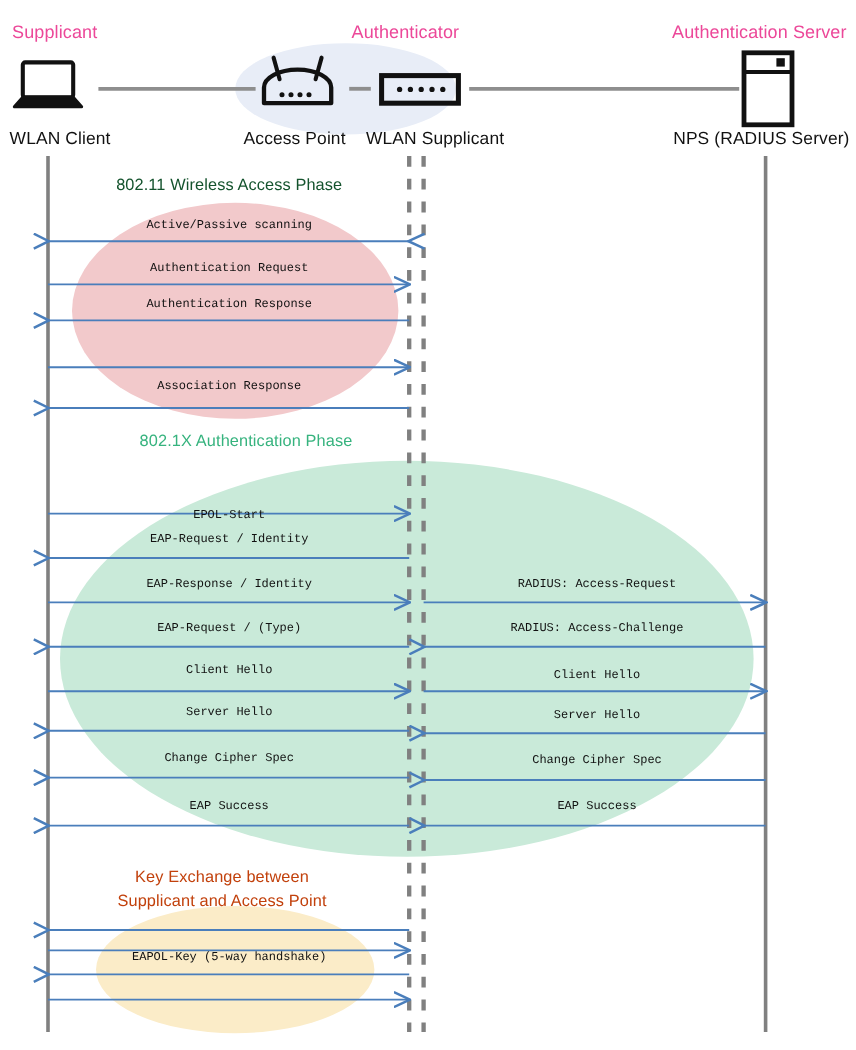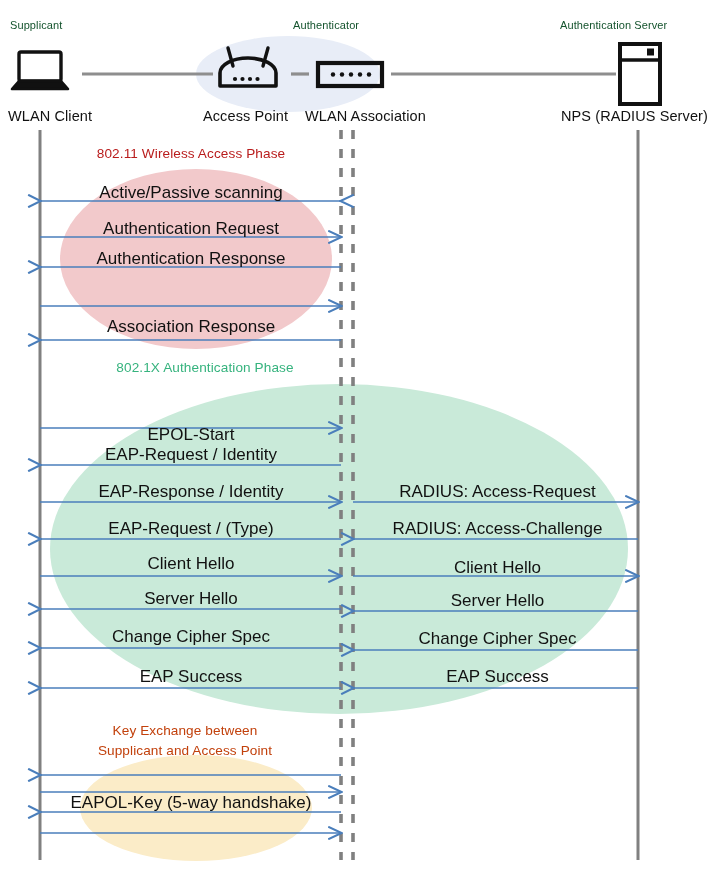--- a/index.html
+++ b/index.html
@@ -5,36 +5,36 @@
   html,body{margin:0;padding:0;background:#ffffff;}
   body{
     width:713px;height:875px;position:relative;overflow:hidden;
     font-family:"Liberation Sans", sans-serif;
     color:#1a1a1a;
   }
   #stage{position:absolute;inset:0;width:713px;height:875px;}
   svg#diagram{position:absolute;left:0;top:0;width:713px;height:875px;display:block;}
 
   .role-title{
-    position:absolute;font-size:11px;color:#14532d;white-space:nowrap;
+    position:absolute;font-size:15px;color:#ec4899;white-space:nowrap;
     letter-spacing:.1px;
   }
   .node-label{
     position:absolute;font-size:14.5px;color:#111;white-space:nowrap;
     letter-spacing:.1px;
   }
   .msg{
-    position:absolute;font-size:17px;color:#111;white-space:nowrap;
-    text-align:center;letter-spacing:0px;
+    position:absolute;font-size:10px;color:#111;white-space:nowrap;
+    text-align:center;letter-spacing:0px;font-family:Liberation Mono, monospace;
   }
   .phase{
     position:absolute;font-size:13.6px;white-space:nowrap;text-align:center;
     letter-spacing:.1px;
   }
-  .phase.red{color:#b91c1c;}
+  .phase.red{color:#14532d;}
   .phase.green{color:#36b37e;}
   .phase.orange{color:#c2410c;}
   .phase.two-line{white-space:normal;line-height:1.45;width:250px;}
 </style>
 </head>
 <body>
 
 <div id="stage">
 
   <svg id="diagram" viewBox="0 0 713 875">
@@ -119,21 +119,21 @@
     <line x1="341" y1="812" x2="40" y2="812" stroke="#4a7ebb" stroke-width="1.6" marker-end="url(#ar-l)"></line>
     <line x1="40" y1="833" x2="341" y2="833" stroke="#4a7ebb" stroke-width="1.6" marker-end="url(#ar-r)"></line>
   </svg>
 
   <div class="role-title" style="left:10px;top:19px;">Supplicant</div>
   <div class="role-title" style="left:257px;top:19px;margin-left:36px;">Authenticator</div>
   <div class="role-title" style="left:560px;top:19px;">Authentication Server</div>
 
   <div class="node-label" style="left:8px;top:108px;">WLAN Client</div>
   <div class="node-label" style="left:203px;top:108px;">Access Point</div>
-  <div class="node-label" style="left:305px;top:108px;">WLAN Association</div>
+  <div class="node-label" style="left:305px;top:108px;">WLAN Supplicant</div>
   <div class="node-label" style="left:561px;top:108px;">NPS (RADIUS Server)</div>
 
   <div class="phase red" style="left:66px;top:146px;width:250px;">802.11 Wireless Access Phase</div>
   <div class="phase green" style="left:80px;top:360px;width:250px;">802.1X Authentication Phase</div>
   <div class="phase orange two-line" style="left:60px;top:721px;">
     <div>Key Exchange between</div>
     <div>Supplicant and Access Point</div>
   </div>
 
   <div class="msg" style="left:56px;top:183px;width:270px;">Active/Passive scanning</div>

